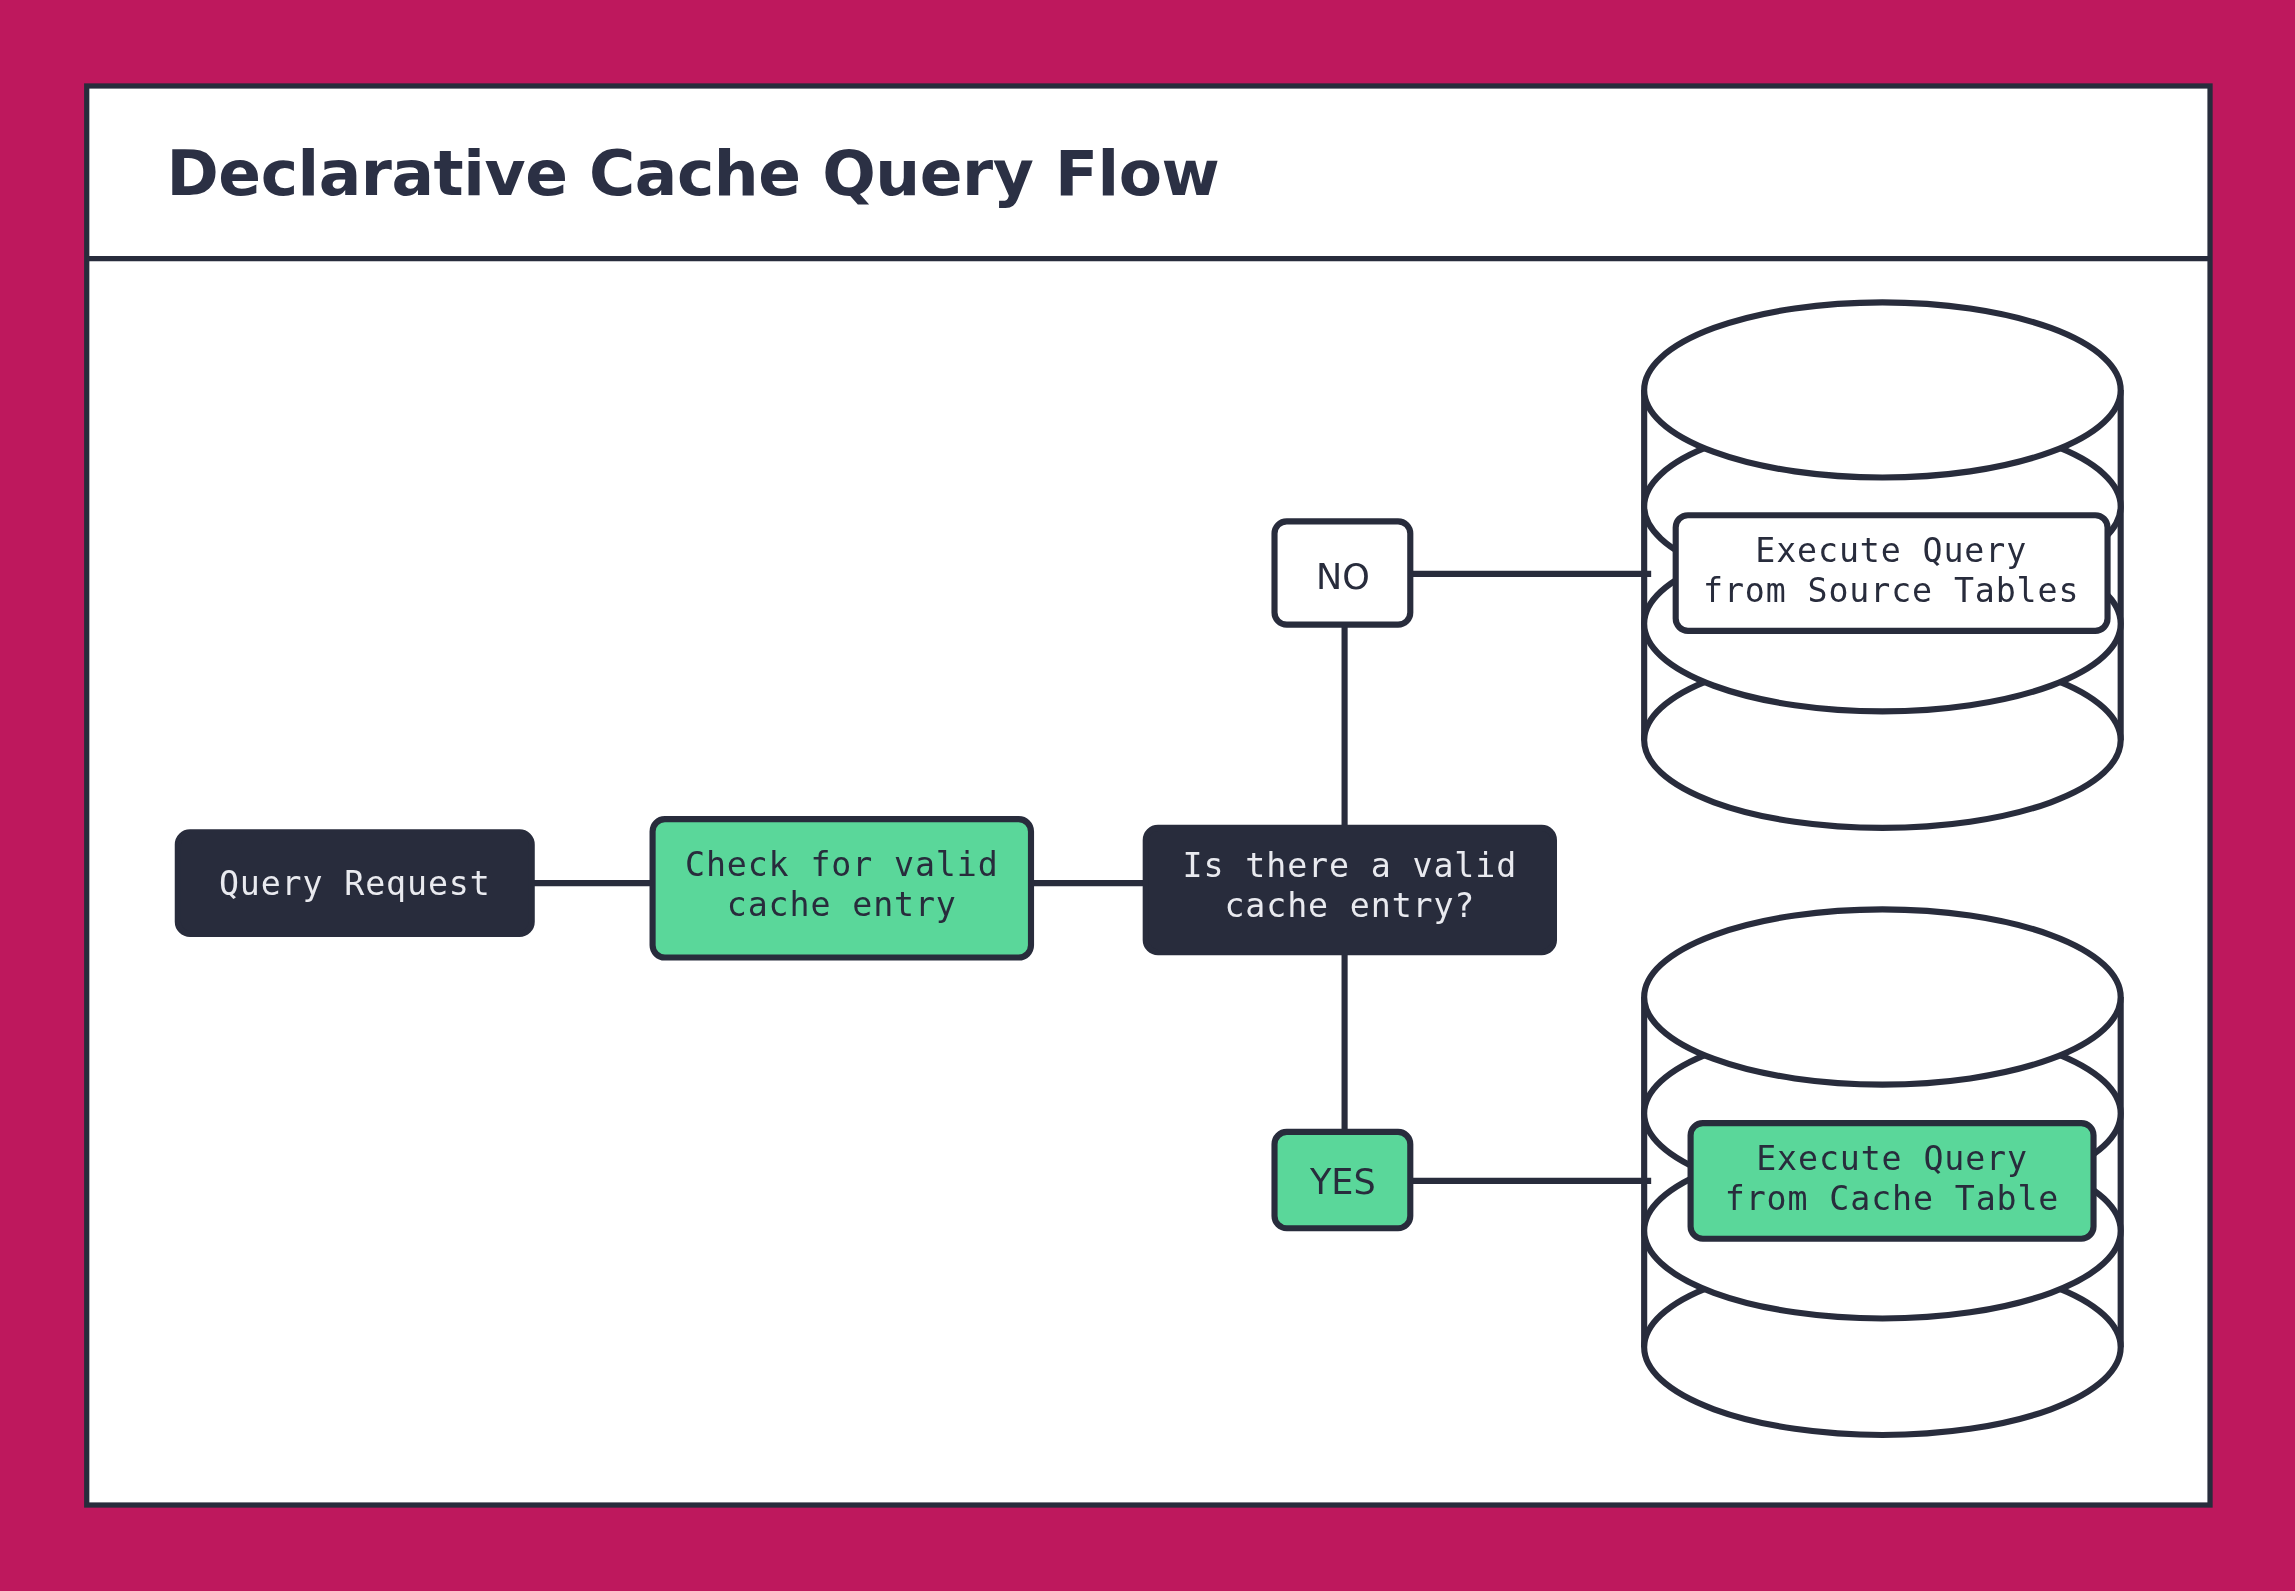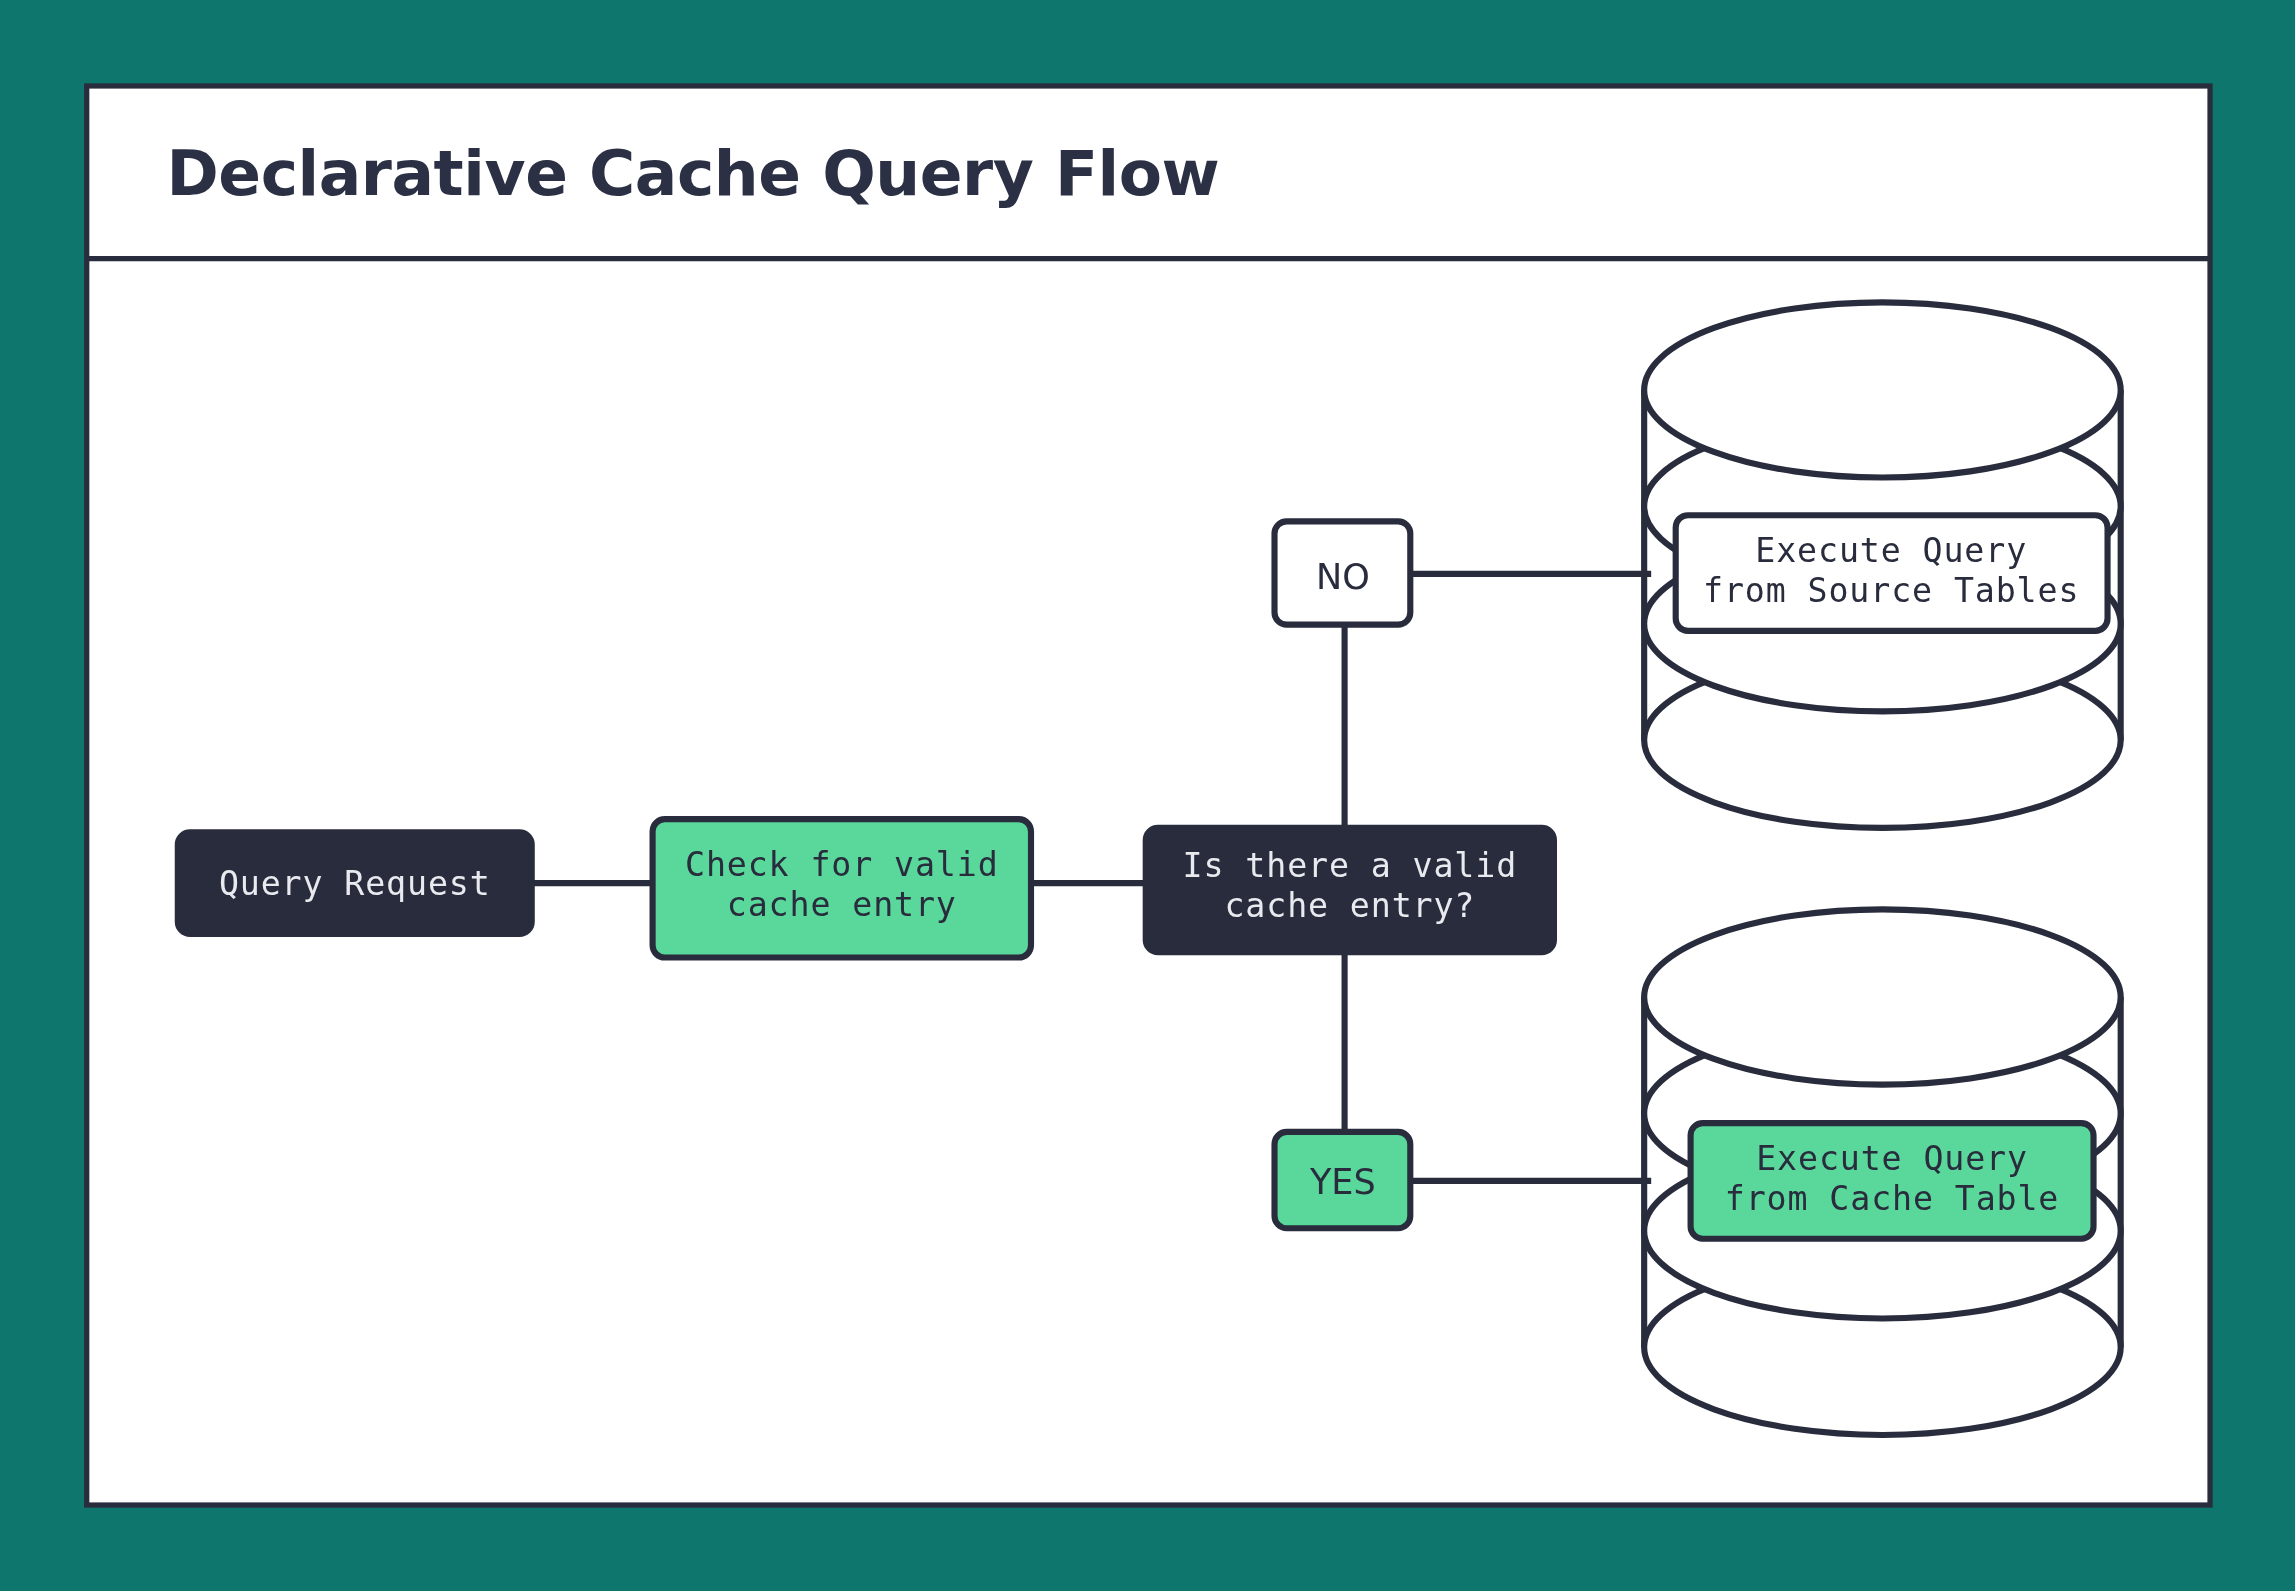--- a/index.html
+++ b/index.html
@@ -10,21 +10,21 @@
   body {
     width: 2295px;
     height: 1591px;
     font-family: "Liberation Sans", sans-serif;
     overflow: hidden;
   }
   #stage {
     position: relative;
     width: 2295px;
     height: 1591px;
-    background: #0f766e;
+    background: #be185d;
   }
   #diagram-svg {
     position: absolute;
     top: 0;
     left: 0;
     width: 2295px;
     height: 1591px;
     display: block;
   }
   .frame-rect {

